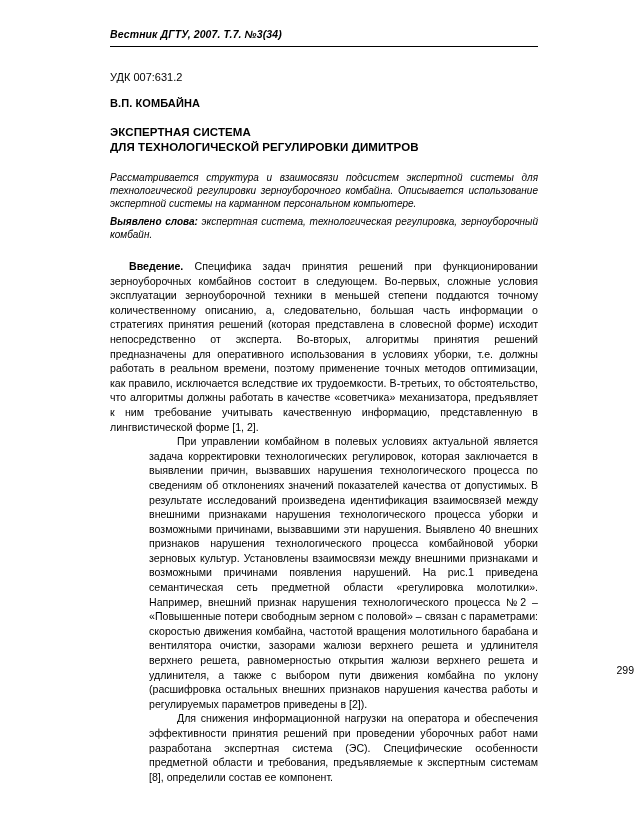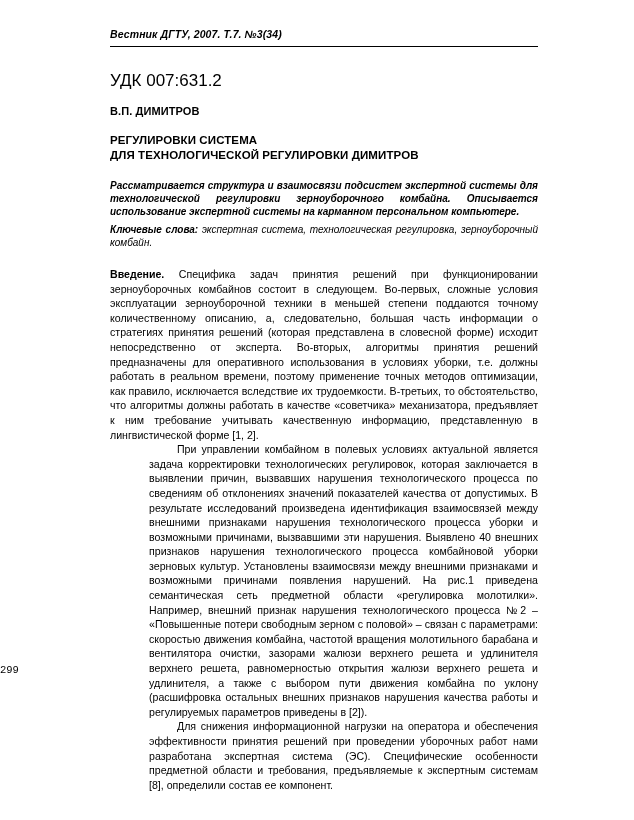--- a/index.html
+++ b/index.html
@@ -26,21 +26,21 @@
     font-weight: bold;
     font-style: italic;
     letter-spacing: 0.1px;
     margin: 0 0 6px 0;
   }
   .rule {
     border-bottom: 1.2px solid #000;
     margin: 0 0 24px 0;
   }
   .udc {
-    font-size: 17px;
+    font-size: 11px;
     margin: 0 0 14px 0;
   }
   .author {
     font-size: 11px;
     font-weight: bold;
     margin: 0 0 16px 0;
     letter-spacing: 0.1px;
   }
   .title {
     font-size: 11.5px;
@@ -49,21 +49,20 @@
     margin: 0 0 16px 0;
     letter-spacing: 0.1px;
   }
   .title div { white-space: nowrap; }
   .abstract {
     font-size: 10px;
     font-style: italic;
     line-height: 13.2px;
     text-align: justify;
     margin: 0 0 4px 0;
-    font-weight: bold;
   }
   .keywords {
     font-size: 10px;
     font-style: italic;
     line-height: 13.2px;
     text-align: justify;
     margin: 0 0 18px 0;
   }
   .keywords b {
     font-weight: bold;
@@ -74,52 +73,52 @@
     text-align: justify;
     margin: 0;
     text-indent: 0;
   }
   .body-par.indent {
     text-indent: 28px;
     margin-left: 39px;
   }
   .body-par b {
     font-weight: bold;
+    margin-left: 19px;
   }
   .pageno {
     position: absolute;
     left: 0;
     right: 0;
     top: 664px;
-    text-align: left;
+    text-align: right;
     font-size: 10.5px;
-    font-family: Liberation Mono, monospace;
   }
 </style>
 </head>
 <body>
 
 <div class="page">
 
   <div class="running-head">Вестник ДГТУ, 2007. Т.7. №3(34)</div>
   <div class="rule"></div>
 
   <div class="udc">УДК 007:631.2</div>
 
-  <div class="author">В.П. ДИМИТРОВ</div>
+  <div class="author">В.П. КОМБАЙНА</div>
 
   <div class="title">
-    <div>РЕГУЛИРОВКИ СИСТЕМА</div>
+    <div>ЭКСПЕРТНАЯ СИСТЕМА</div>
     <div>ДЛЯ ТЕХНОЛОГИЧЕСКОЙ РЕГУЛИРОВКИ ДИМИТРОВ</div>
   </div>
 
   <div class="abstract">Рассматривается структура и взаимосвязи подсистем экспертной системы для технологической регулировки зерноуборочного комбайна. Описывается использование экспертной системы на карманном персональном компьютере.</div>
 
   <div class="keywords">
-    <b>Ключевые слова:</b><span> экспертная система, технологическая регулировка, зерноуборочный комбайн.</span>
+    <b>Выявлено слова:</b><span> экспертная система, технологическая регулировка, зерноуборочный комбайн.</span>
   </div>
 
   <p class="body-par">
     <b>Введение.</b><span> Специфика задач принятия решений при функционировании зерноуборочных комбайнов состоит в следующем. Во-первых, сложные условия эксплуатации зерноуборочной техники в меньшей степени поддаются точному количественному описанию, а, следовательно, большая часть информации о стратегиях принятия решений (которая представлена в словесной форме) исходит непосредственно от эксперта. Во-вторых, алгоритмы принятия решений предназначены для оперативного использования в условиях уборки, т.е. должны работать в реальном времени, поэтому применение точных методов оптимизации, как правило, исключается вследствие их трудоемкости. В-третьих, то обстоятельство, что алгоритмы должны работать в качестве «советчика» механизатора, предъявляет к ним требование учитывать качественную информацию, представленную в лингвистической форме [1, 2].</span>
   </p>
 
   <p class="body-par indent">При управлении комбайном в полевых условиях актуальной является задача корректировки технологических регулировок, которая заключается в выявлении причин, вызвавших нарушения технологического процесса по сведениям об отклонениях значений показателей качества от допустимых. В результате исследований произведена идентификация взаимосвязей между внешними признаками нарушения технологического процесса уборки и возможными причинами, вызвавшими эти нарушения. Выявлено 40 внешних признаков нарушения технологического процесса комбайновой уборки зерновых культур. Установлены взаимосвязи между внешними признаками и возможными причинами появления нарушений. На рис.1 приведена семантическая сеть предметной области «регулировка молотилки». Например, внешний признак нарушения технологического процесса №2 – «Повышенные потери свободным зерном с половой» – связан с параметрами: скоростью движения комбайна, частотой вращения молотильного барабана и вентилятора очистки, зазорами жалюзи верхнего решета и удлинителя верхнего решета, равномерностью открытия жалюзи верхнего решета и удлинителя, а также с выбором пути движения комбайна по уклону (расшифровка остальных внешних признаков нарушения качества работы и регулируемых параметров приведены в [2]).</p>
 
   <p class="body-par indent">Для снижения информационной нагрузки на оператора и обеспечения эффективности принятия решений при проведении уборочных работ нами разработана экспертная система (ЭС). Специфические особенности предметной области и требования, предъявляемые к экспертным системам [8], определили состав ее компонент.</p>
 

